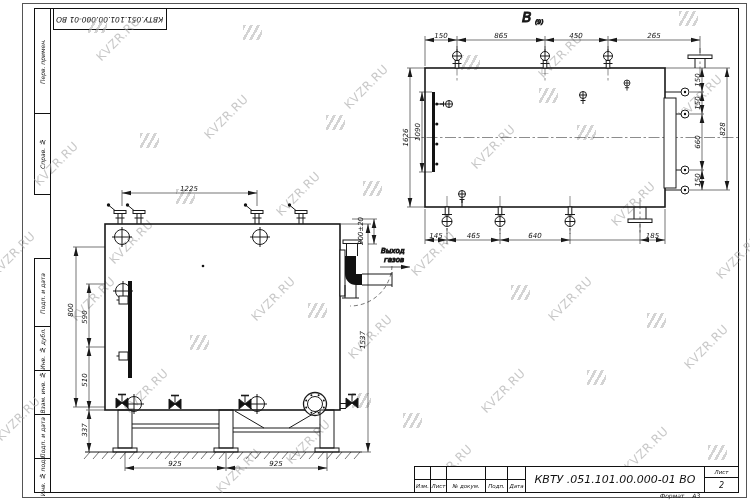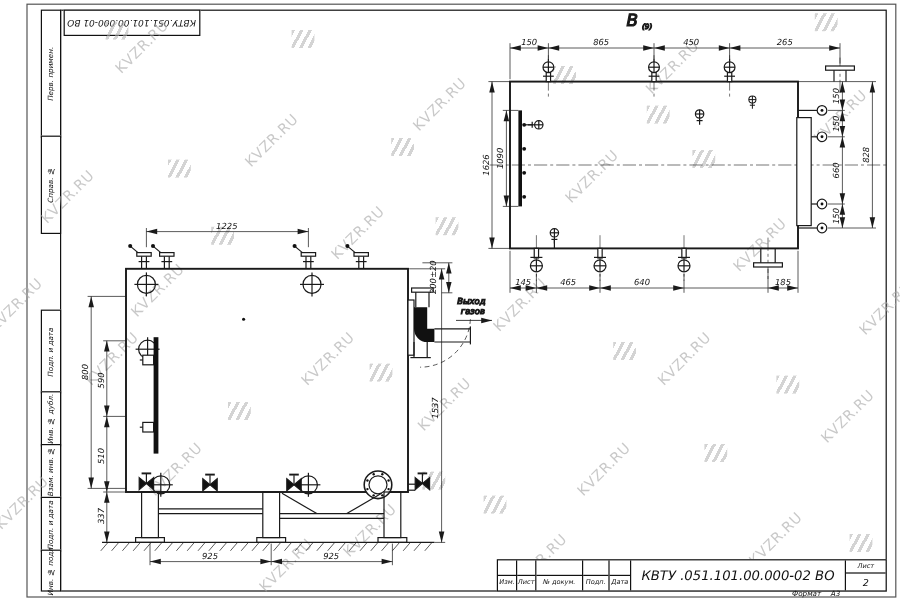--- a/index.html
+++ b/index.html
@@ -423,21 +423,21 @@
         </div>
       <div class="tb-col" style="width:21px">
           <div class="r1"></div>
           <div class="r2">Подп.</div>
         </div>
       <div class="tb-col" style="width:17px">
           <div class="r1"></div>
           <div class="r2">Дата</div>
         </div>
     </div>
-    <div class="tb-doc">КВТУ .051.101.00.000-02  ВО</div>
+    <div class="tb-doc">КВТУ .051.101.00.000-01  ВО</div>
     <div class="tb-sheet">
       <div class="lab">Лист</div>
       <div class="num">2</div>
     </div>
   </div>
   <div class="fmt">
     <span>Формат</span><span>А3</span>
   </div>
 
 </div>

